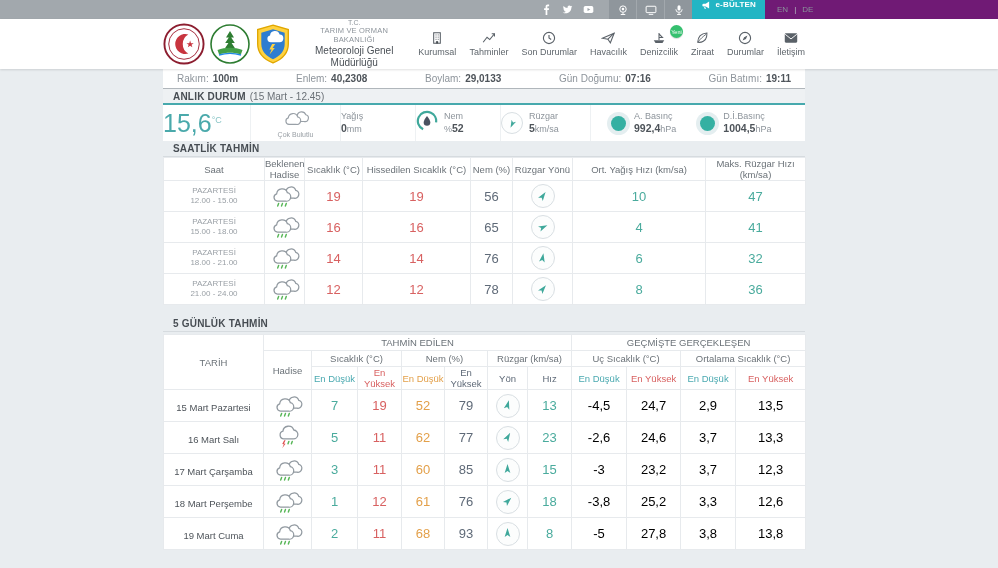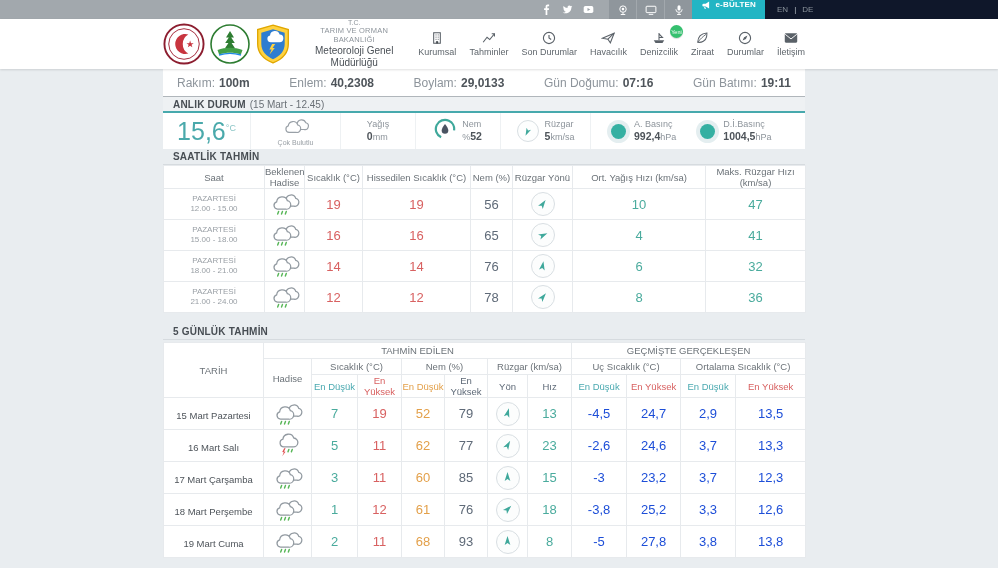--- a/index.html
+++ b/index.html
@@ -8,49 +8,49 @@
   
   .topbar{display:flex;height:19px;align-items:stretch;}
   .topbar-gray{flex:1;background:#a2a8ad;display:flex;justify-content:flex-end;align-items:center;}
   .socials{display:flex;align-items:center;gap:10px;margin-right:14px;}
   .soc{width:11px;height:11px;display:inline-flex;cursor:pointer;}
   .soc svg{width:100%;height:100%;}
   .toolbox{width:27px;background:#8f969c;display:inline-flex;align-items:center;justify-content:center;margin-left:1px;cursor:pointer;}
   .toolbox svg{width:12px;height:12px;}
   .bulletin{background:#22b5c4;color:#fff;display:flex;gap:4px;padding:0 9px;font-size:8px;font-weight:bold;cursor:pointer;letter-spacing:.2px;}
   .bulletin svg{width:10px;height:10px;}
-  .langs{width:233px;background:#0f172a;display:flex;align-items:center;font-size:8px;color:#8a939b;padding-left:12px;gap:6px;box-sizing:border-box;}
+  .langs{width:233px;background:#701a75;display:flex;align-items:center;font-size:8px;color:#8a939b;padding-left:12px;gap:6px;box-sizing:border-box;}
   .lang{cursor:pointer;}
   .lang-sep{color:#b6bec5;}
   
   .header{height:50px;background:#fff;box-shadow:0 1px 2px rgba(0,0,0,.12);position:relative;z-index:2;}
   .header-inner{margin-left:163px;width:642px;height:100%;display:flex;align-items:center;}
   .logo{display:inline-flex;margin-right:5px;cursor:pointer;}
   .title-block{margin:0 10px 0 4px;text-align:center;line-height:1.18;}
   .t1{font-size:7px;color:#8d949b;}
   .t2{font-size:7.5px;color:#8d949b;letter-spacing:.2px;}
   .t3{font-size:10px;font-weight:normal;color:#4a5056;}
   .nav{display:flex;align-items:center;gap:13px;margin-left:auto;}
   .nav-item{position:relative;display:flex;flex-direction:column;align-items:center;gap:2px;cursor:pointer;}
   .nav-ic{height:14px;display:flex;align-items:flex-end;}
   .nav-ic svg{width:14px;height:14px;}
   .nav-label{font-size:9px;color:#5f666c;white-space:nowrap;}
   .badge{position:absolute;top:-6px;right:-5px;background:#35c06f;color:#fff;font-size:5.5px;width:13px;height:13px;border-radius:50%;display:flex;align-items:center;justify-content:center;box-shadow:0 1px 1px rgba(0,0,0,.15);}
   
   .content{margin-left:163px;width:642px;}
-  .info-strip{height:28px;background:#fff;display:flex;align-items:center;justify-content:space-between;padding:0 14px;box-sizing:border-box;border-bottom:1px solid #b0b6bb;font-size:12px;}
+  .info-strip{height:20px;background:#fff;display:flex;align-items:center;justify-content:space-between;padding:0 14px;box-sizing:border-box;border-bottom:1px solid #b0b6bb;font-size:10px;}
   .info-item .il{color:#8d949b;}
   .info-item .iv{color:#4e545a;margin-left:4px;font-weight:bold;}
   .section-title{background:#eef1f3;border-bottom:2px solid #47a9ad;padding:0 10px;font-size:10px;color:#474d53;height:16px;display:flex;align-items:center;gap:4px;box-sizing:border-box;}
   .section-title.plain{background:transparent;border-bottom:1px solid #d6dbdf;}
   .section-title b{font-weight:bold;letter-spacing:.2px;}
   .section-title .sub{color:#6a7076;}
   
   .card{background:#fff;height:36px;display:flex;align-items:stretch;}
-  .seg{display:flex;align-items:center;justify-content:center;border-left:1px solid #eef1f3;box-sizing:border-box;}
+  .seg{display:flex;align-items:center;justify-content:flex-start;border-left:1px solid #eef1f3;box-sizing:border-box;}
   .seg:first-child{border-left:none;}
   .s-temp{width:87px;}
   .s-cond{width:90px;flex-direction:column;justify-content:center;}
   .s-prec{width:75px;}
   .s-hum{width:85px;gap:6px;}
   .s-wind{width:90px;gap:6px;}
   .s-press{flex:1;justify-content:flex-start;gap:24px;padding-left:20px;}
   .temp{font-size:25px;color:#4aa9ab;line-height:1;}
   .temp sup{font-size:9px;color:#8ac5c6;}
   .cond-label{font-size:7px;color:#9aa0a6;margin-top:-2px;}
@@ -67,21 +67,21 @@
   thead th{font-size:9.5px;font-weight:normal;color:#6b7278;}
   .tbl-hourly thead th{height:22px;}
   .tbl-hourly tbody td{height:30px;}
   .tbl-daily thead tr th{height:15px;}
   .tbl-daily tbody td{height:31px;}
   .day,.time{font-size:8px;color:#9aa0a6;line-height:1.3;}
   .date-cell-txt{font-size:9.5px;color:#4e545a;}
   .wicon svg{width:34px;height:26px;vertical-align:middle;}
   .wicon-sm svg{width:34px;height:20px;}
   .v{font-size:13px;}
-  .tl{color:#4aab9d;} .rd{color:#d86161;} .or{color:#e3a04a;} .sl{color:#5f6a78;} .dk{color:#1d4ed8;}
+  .tl{color:#4aab9d;} .rd{color:#d86161;} .or{color:#e3a04a;} .sl{color:#5f6a78;} .dk{color:#000000;}
   th.tl{color:#4aa9b0;} th.rd{color:#d86161;} th.or{color:#e3a04a;} th.sl{color:#5f6a78;}
   .dir{display:inline-flex;width:24px;height:24px;border:1px solid #d9dfe3;border-radius:50%;background:#fcfdfd;align-items:center;justify-content:center;box-sizing:border-box;vertical-align:middle;}
   .dir svg{width:15px;height:15px;}
 </style>
 </head>
 <body>
 
 <div class="page">
 
   <div class="topbar">

